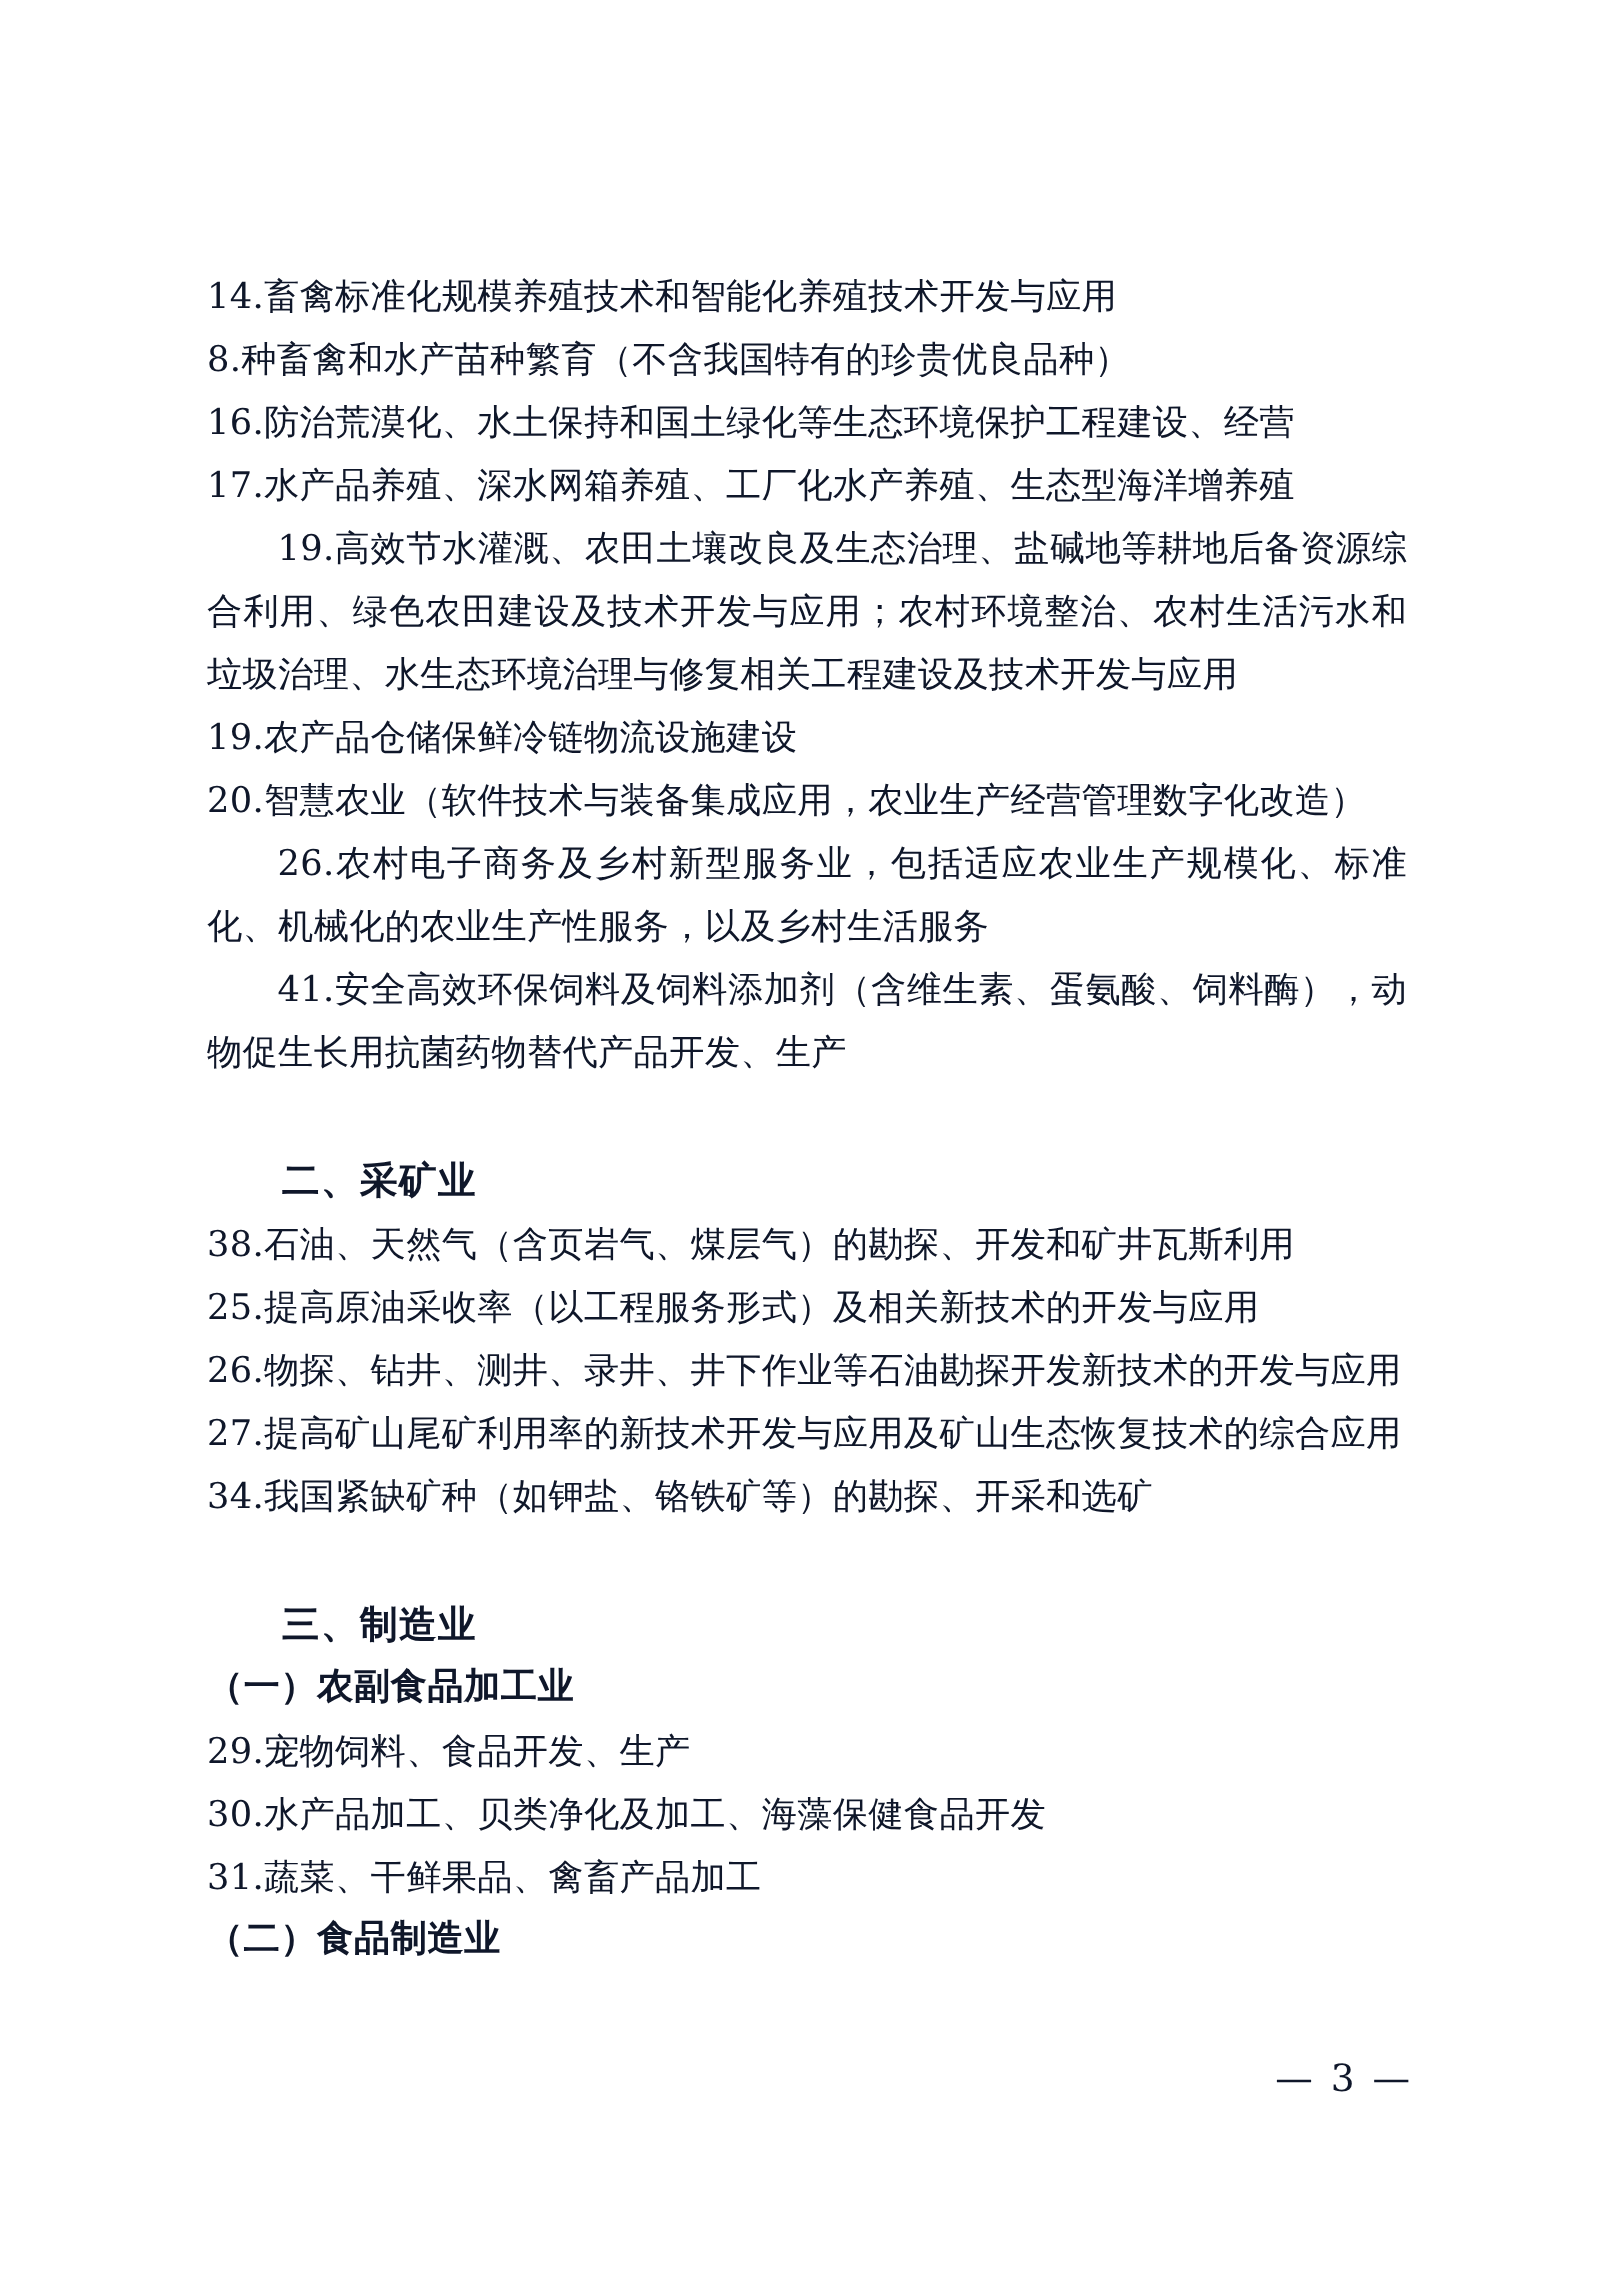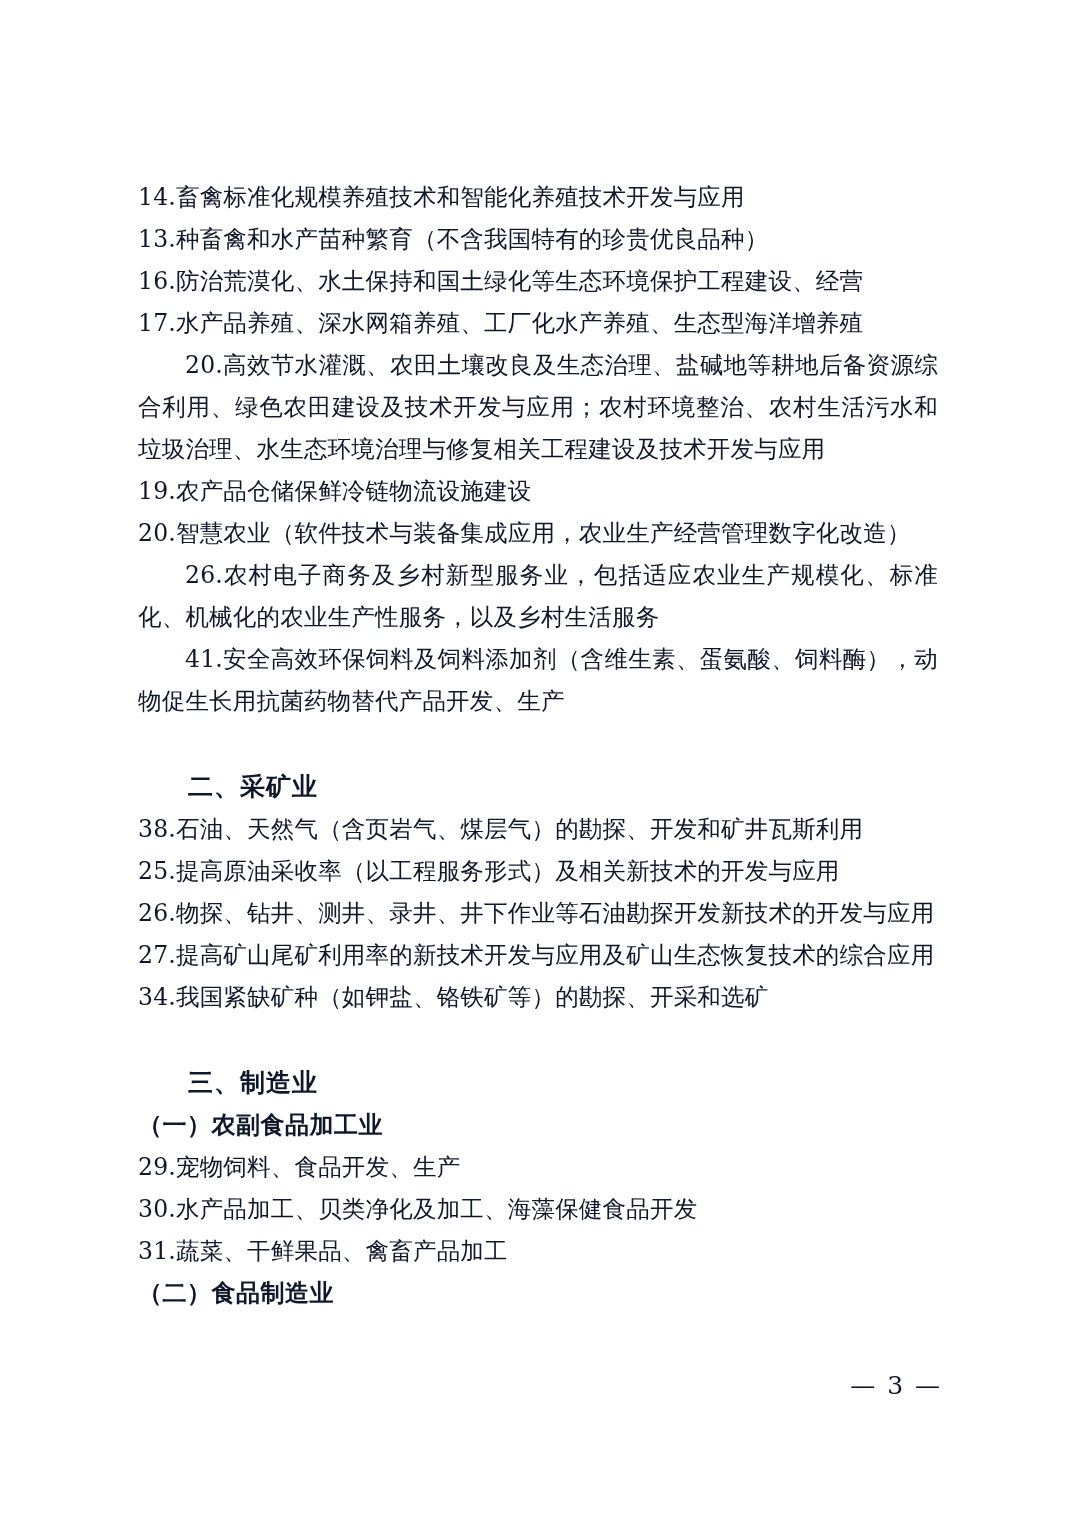--- a/index.html
+++ b/index.html
@@ -33,21 +33,21 @@
   }
   .indent {
     text-indent: 2em;
   }
   .noindent {
     text-indent: 0;
   }
   .section-head {
     font-size: 25px;
     line-height: 42px;
-    font-family: Liberation Serif, serif;
+    font-family: Liberation Sans, sans-serif;
     font-weight: bold;
     text-indent: 2em;
     letter-spacing: 1px;
   }
   .sub-head {
     font-size: 24px;
     line-height: 42px;
     font-family: Liberation Sans, sans-serif;
     font-weight: bold;
     text-indent: 0;
@@ -62,24 +62,24 @@
     font-family: "DejaVu Serif", "Liberation Serif", serif;
     letter-spacing: 2px;
   }
 </style>
 </head>
 <body>
 
 <div class="page">
   <div class="content" id="body-root">
       <div class="line noindent">14.畜禽标准化规模养殖技术和智能化养殖技术开发与应用</div>
-      <div class="line noindent">13.种畜禽和水产苗种繁育（不含我国特有的珍贵优良品种）</div>
+      <div class="line noindent">8.种畜禽和水产苗种繁育（不含我国特有的珍贵优良品种）</div>
       <div class="line noindent">16.防治荒漠化、水土保持和国土绿化等生态环境保护工程建设、经营</div>
       <div class="line noindent">17.水产品养殖、深水网箱养殖、工厂化水产养殖、生态型海洋增养殖</div>
-      <div class="line indent">20.高效节水灌溉、农田土壤改良及生态治理、盐碱地等耕地后备资源综合利用、绿色农田建设及技术开发与应用；农村环境整治、农村生活污水和垃圾治理、水生态环境治理与修复相关工程建设及技术开发与应用</div>
+      <div class="line indent">19.高效节水灌溉、农田土壤改良及生态治理、盐碱地等耕地后备资源综合利用、绿色农田建设及技术开发与应用；农村环境整治、农村生活污水和垃圾治理、水生态环境治理与修复相关工程建设及技术开发与应用</div>
       <div class="line noindent">19.农产品仓储保鲜冷链物流设施建设</div>
       <div class="line noindent">20.智慧农业（软件技术与装备集成应用，农业生产经营管理数字化改造）</div>
       <div class="line indent">26.农村电子商务及乡村新型服务业，包括适应农业生产规模化、标准化、机械化的农业生产性服务，以及乡村生活服务</div>
       <div class="line indent">41.安全高效环保饲料及饲料添加剂（含维生素、蛋氨酸、饲料酶），动物促生长用抗菌药物替代产品开发、生产</div>
       <div class="gap-lg"></div>
       <div class="section-head">二、采矿业</div>
       <div class="line noindent">38.石油、天然气（含页岩气、煤层气）的勘探、开发和矿井瓦斯利用</div>
       <div class="line noindent">25.提高原油采收率（以工程服务形式）及相关新技术的开发与应用</div>
       <div class="line noindent">26.物探、钻井、测井、录井、井下作业等石油勘探开发新技术的开发与应用</div>
       <div class="line noindent">27.提高矿山尾矿利用率的新技术开发与应用及矿山生态恢复技术的综合应用</div>

